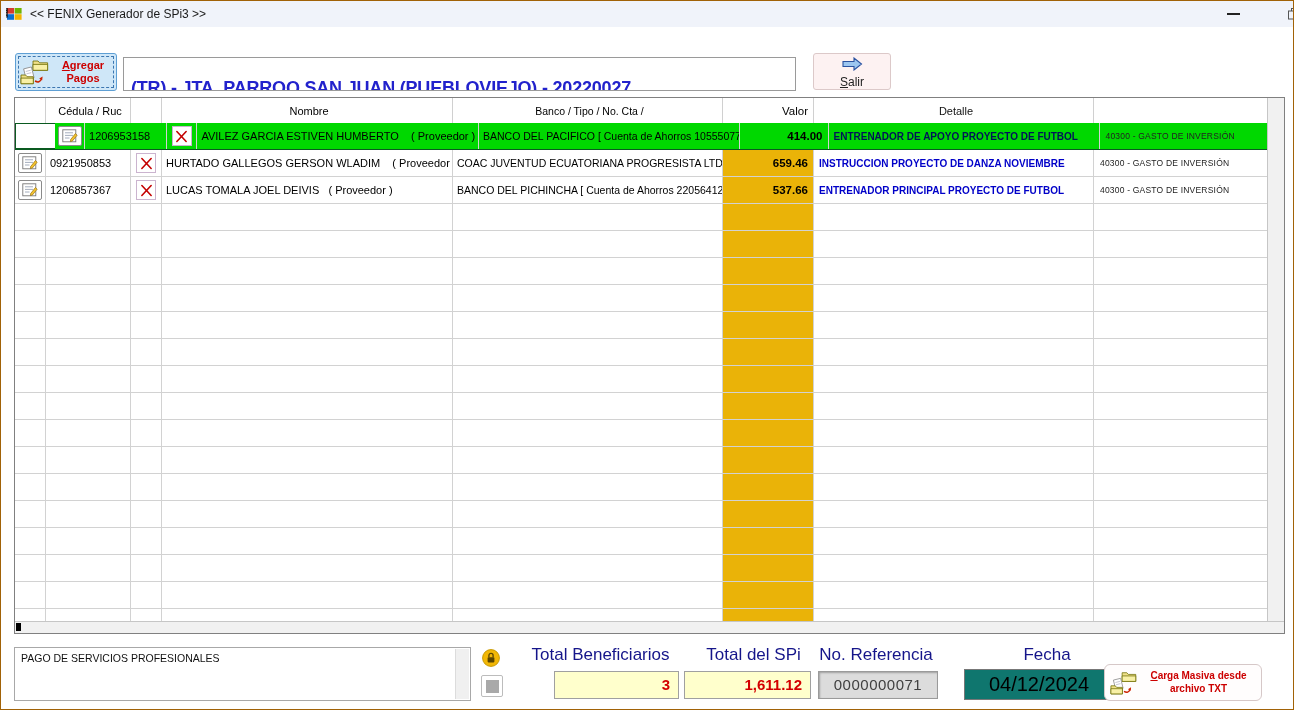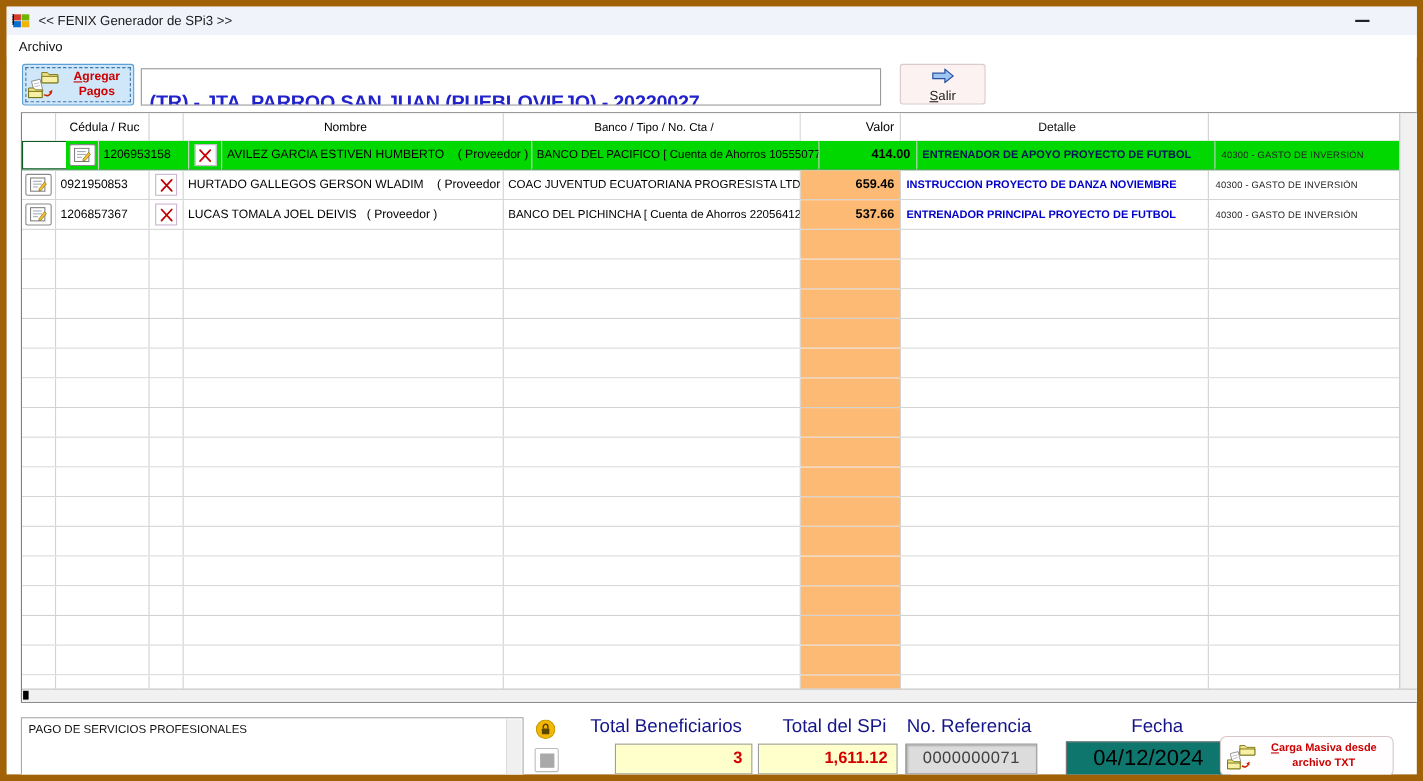--- a/index.html
+++ b/index.html
@@ -1,17 +1,17 @@
 <!DOCTYPE html>
 <html><head>
 <meta charset="utf-8">
 <style>
   html,body{margin:0;padding:0;background:#fff;}
   body{font-family:"Liberation Sans", sans-serif; -webkit-font-smoothing:antialiased;}
-  #window{position:relative;width:1294px;height:710px;background:#fff;border:6px solid #a16207;box-sizing:border-box;overflow:hidden;}
+  #window{position:relative;width:1294px;height:710px;background:#fff;border:1px solid #a16207;box-sizing:border-box;overflow:hidden;}
 
   
   .titlebar{position:absolute;left:0;top:0;right:0;height:26px;background:#f0f3fa;display:flex;align-items:center;}
   .app-icon{margin-left:5px;display:flex;}
   .title-text{margin-left:7px;font-size:12px;color:#1a1a1a;}
   .cap-btn{position:absolute;top:0;height:26px;display:flex;align-items:center;justify-content:center;background:transparent;border:none;cursor:default;}
   .btn-min{left:1212px;width:40px;}
   .btn-min span{display:block;width:13px;height:2px;background:#222;}
   .btn-restore{left:1276px;width:34px;}
 
@@ -34,21 +34,21 @@
   .grid-header{position:absolute;left:0;top:0;height:25px;display:flex;border-bottom:1px solid #aaa;background:#fff;width:1253px;}
   .hcell{box-sizing:border-box;border-right:1px solid #d0d0d0;display:flex;align-items:center;justify-content:center;font-size:11px;color:#111;overflow:hidden;}
   .grid-body{position:absolute;left:0;top:25px;width:1253px;bottom:11px;overflow:hidden;}
   .row{display:flex;height:27px;box-sizing:border-box;border-bottom:1px solid #d2d2d2;background:#fff;}
   .cell{box-sizing:border-box;border-right:1px solid #d2d2d2;overflow:hidden;white-space:pre;display:flex;align-items:center;}
   .c0{width:31px;justify-content:center;}
   .c1{width:85px;padding-left:4px;font-size:11px;color:#000;}
   .c2{width:31px;justify-content:center;}
   .c3{width:291px;padding-left:4px;font-size:11px;color:#000;}
   .c4{width:270px;padding-left:4px;font-size:10.5px;color:#000;}
-  .c5{width:91px;justify-content:flex-end;padding-right:5px;font-size:11.5px;font-weight:bold;color:#000;background:#fdba74;}
+  .c5{width:91px;justify-content:flex-end;padding-right:5px;font-size:11.5px;font-weight:bold;color:#000;background:#eab308;}
   .c6{width:280px;padding-left:5px;font-size:10px;font-weight:bold;color:#0000c8;}
   .c7{width:174px;padding-left:6px;font-size:8.5px;color:#222;letter-spacing:0.2px;}
   .row.selected{box-shadow:inset 0 0 0 1px #0a5a20;border-bottom:1px solid #0a5a20;padding-left:40px;}
   .row.selected .cell{background:#00d800;}
   .row.selected .c6{color:#001458;}
   .edit-btn{width:24px;height:20px;background:#fff;border:1px solid #8a8a8a;border-radius:2px;display:flex;align-items:center;justify-content:center;padding:0;}
   .del-btn{width:20px;height:20px;background:#fff;border:1px solid #cbb4cf;display:flex;align-items:center;justify-content:center;padding:0;}
   .vscroll{position:absolute;top:0;right:0;width:16px;bottom:11px;background:#f1f1f1;border-left:1px solid #c6c6c6;}
   .hscroll{position:absolute;left:0;right:0;bottom:0;height:11px;background:#f1f1f1;border-top:1px solid #c6c6c6;}
   .hthumb{position:absolute;left:1px;top:1px;width:5px;height:8px;background:#000;}
@@ -92,23 +92,20 @@
         <span></span>
       </button>
     <button class="cap-btn btn-restore">
       <svg width="13" height="12" viewBox="0 0 13 12">
         <rect x="3.5" y="0.5" width="9" height="8" fill="none" stroke="#555" stroke-width="1"></rect>
         <rect x="0.5" y="3" width="9" height="8" fill="#f0f3fa" stroke="#555" stroke-width="1"></rect>
       </svg>
     </button>
   </div>
 
-  <div class="menubar">
-    <button class="menu-item">Archivo</button>
-  </div>
 
   <button class="btn-agregar">
     <svg width="30" height="28" viewBox="0 0 30 28">
       <g stroke="#6b6b00" stroke-width="0.8">
         <path d="M13 3 l5 0 1.6 1.8 8 0 0 7.5 -14.6 0 z" fill="#efe089"></path>
         <path d="M13 6.4 l14.6 0 0 5.9 -14.6 0 z" fill="#f8f0a6"></path>
       </g>
       <g transform="rotate(-14 8 16)">
         <rect x="5" y="10" width="8" height="11" fill="#fff" stroke="#8a8a8a" stroke-width="0.8"></rect>
         <line x1="6.5" y1="13" x2="11.5" y2="13" stroke="#b9b9c9" stroke-width="0.8"></line>

